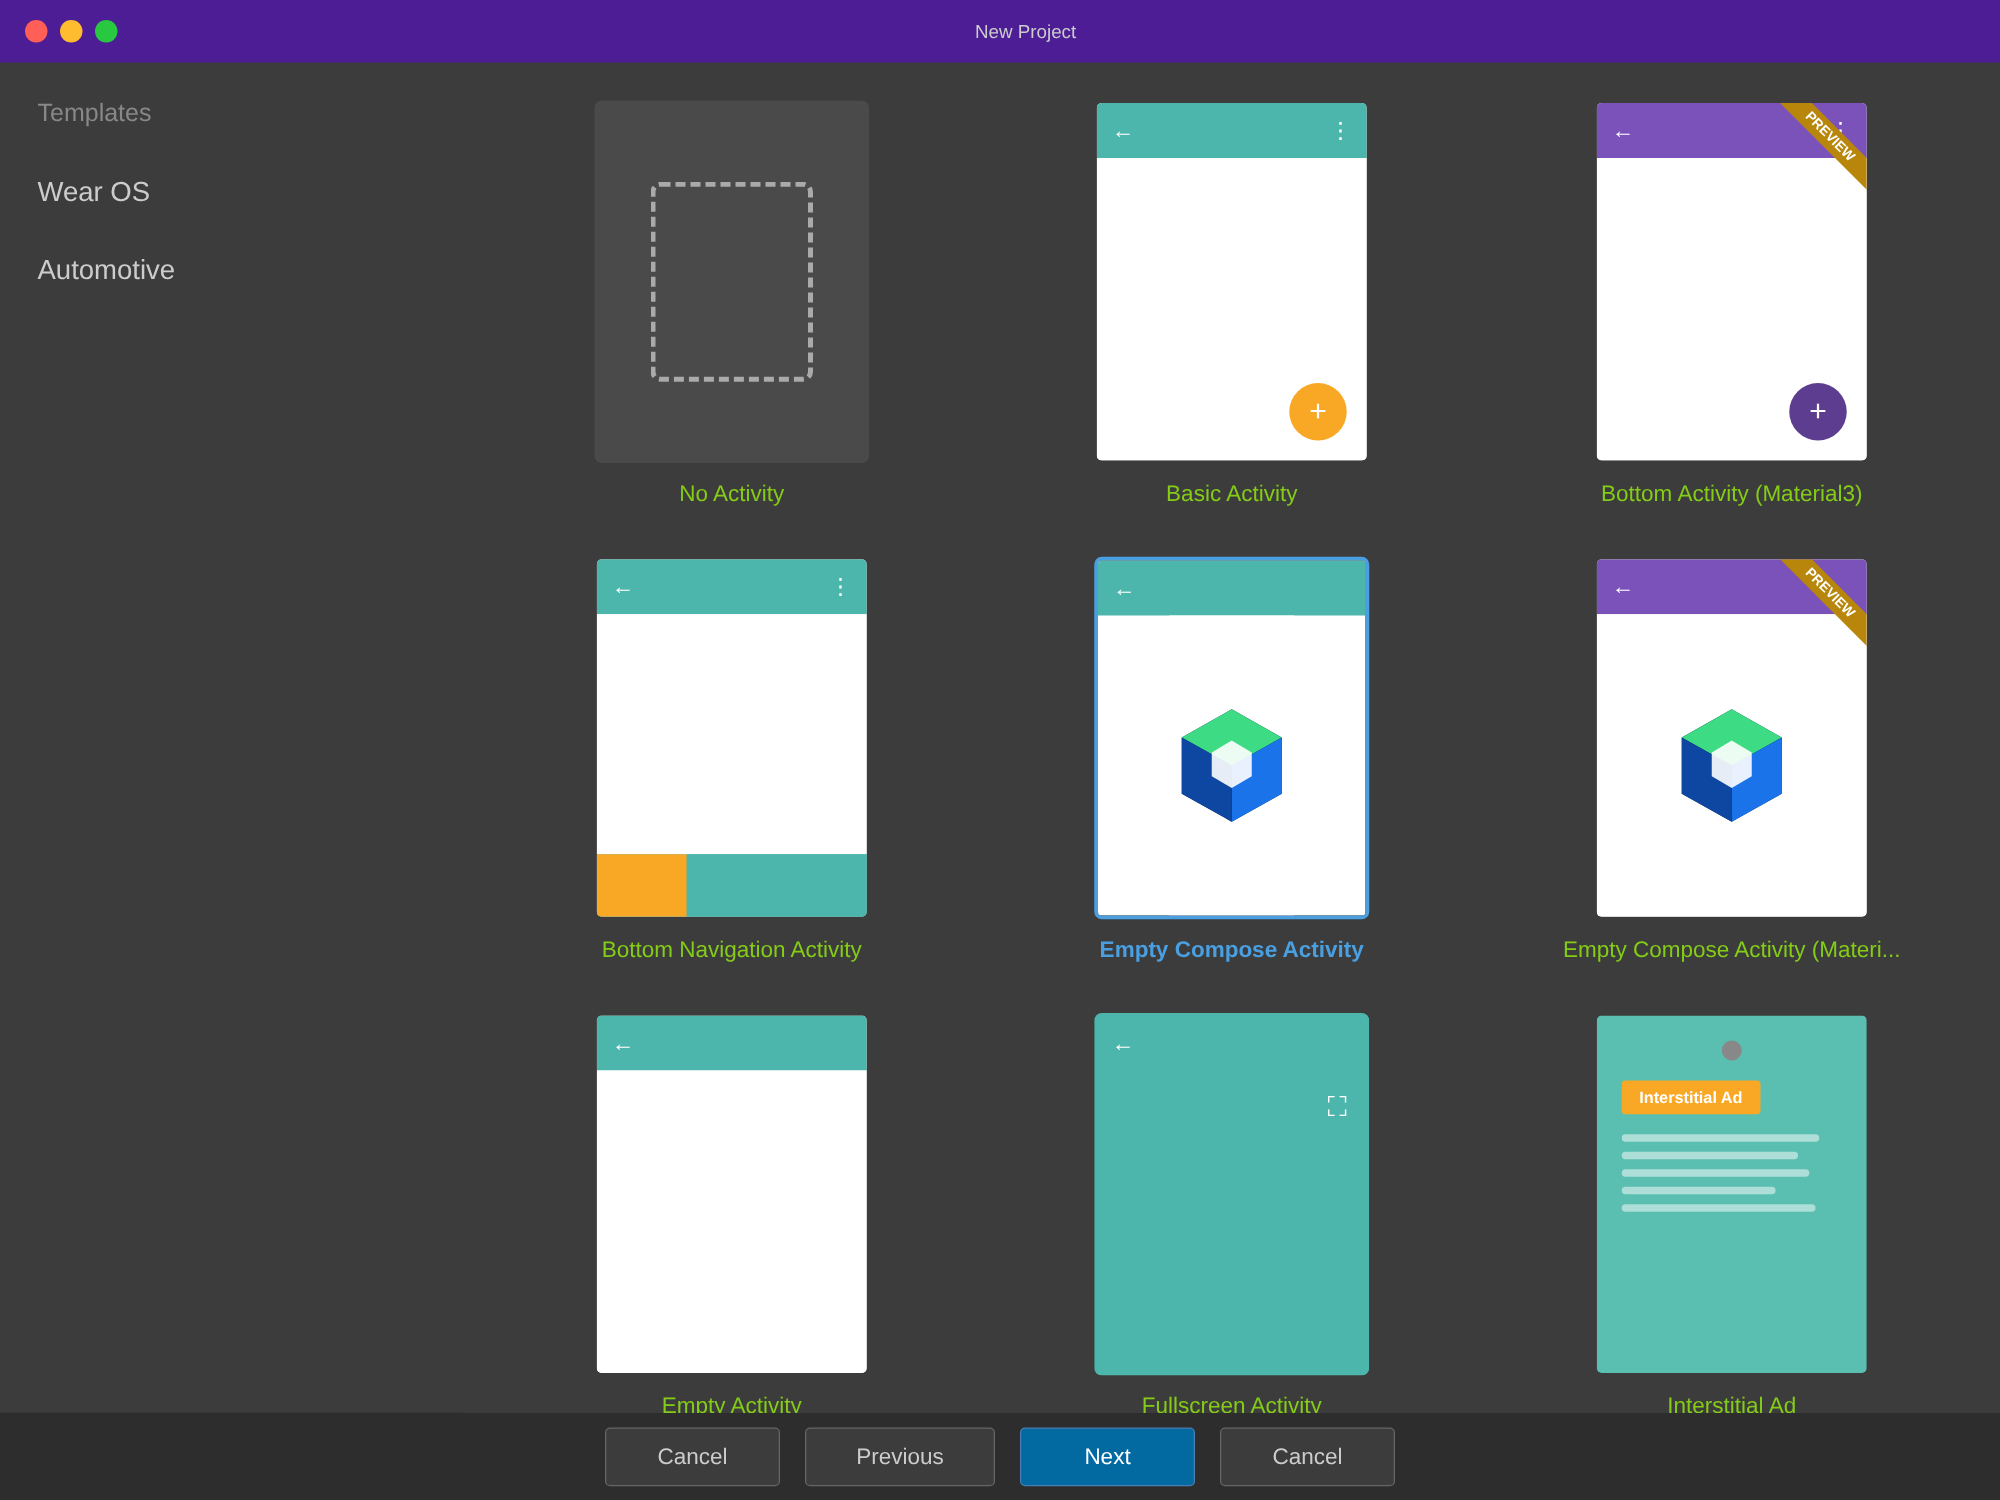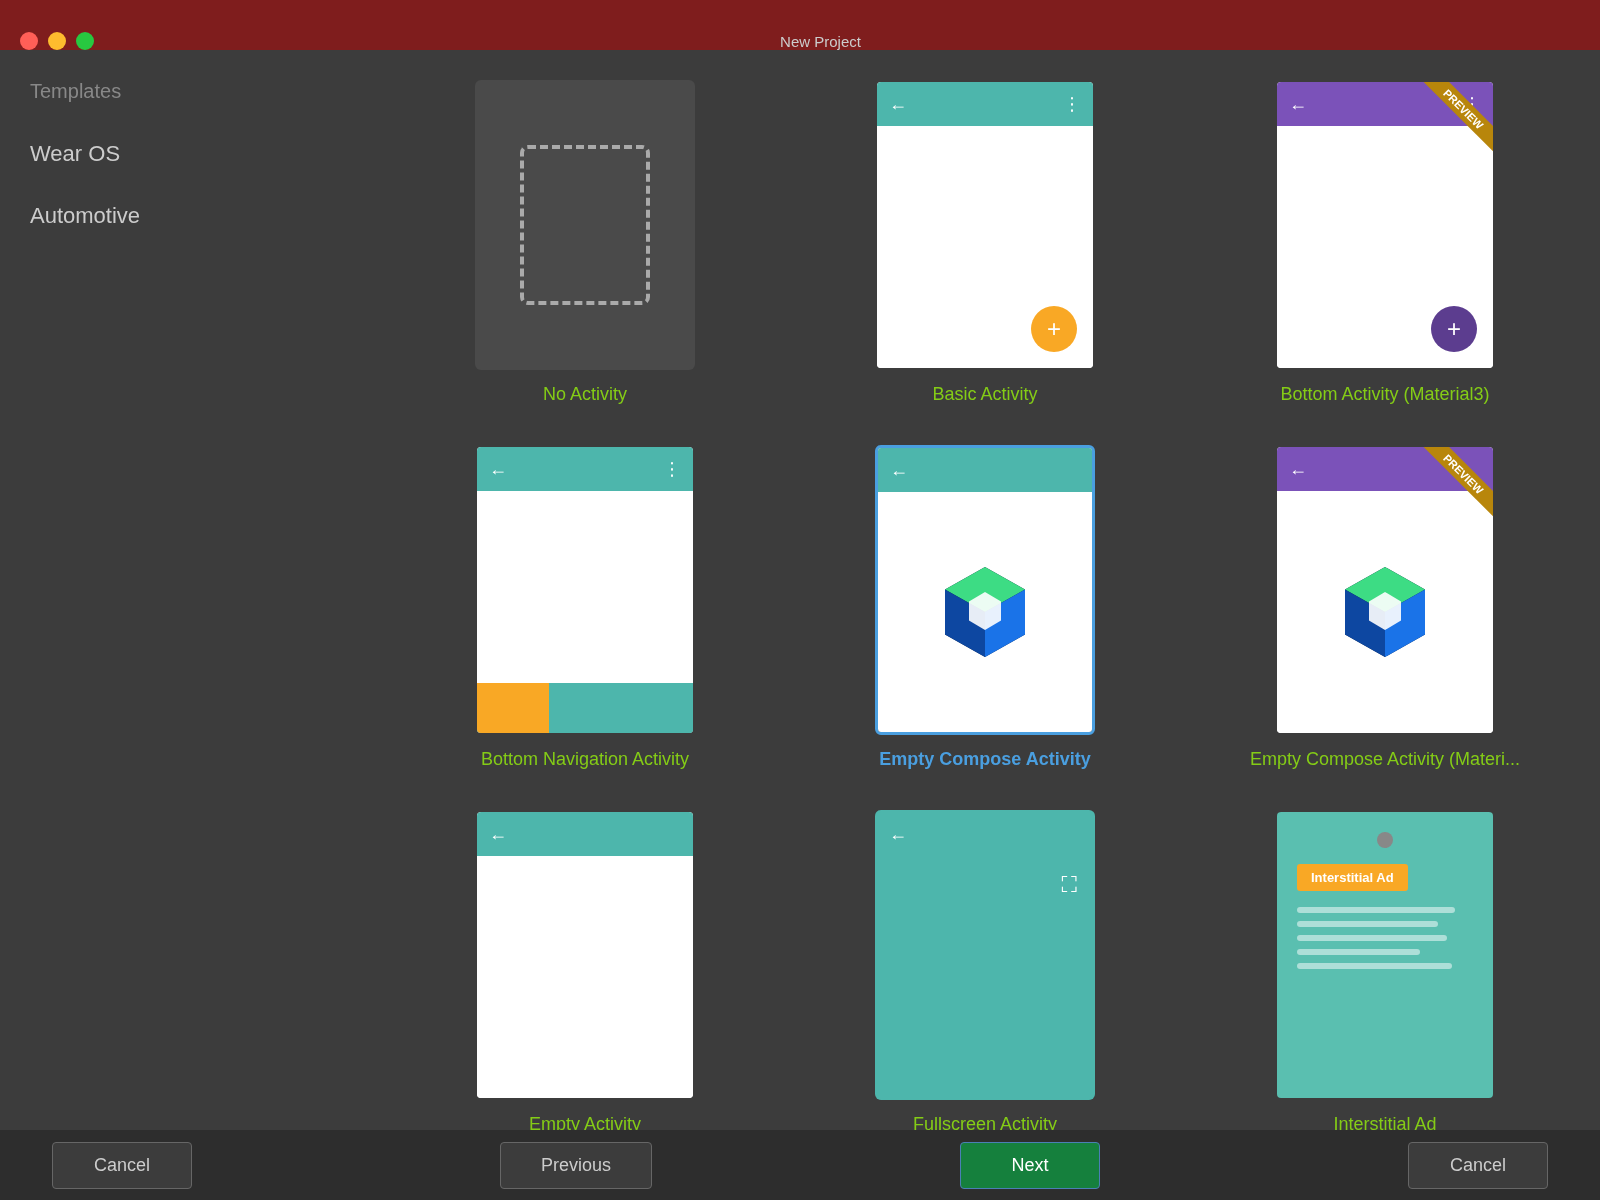--- a/index.html
+++ b/index.html
@@ -6,24 +6,24 @@
     body {
       background: #3c3c3c;
       font-family: -apple-system, BlinkMacSystemFont, 'Segoe UI', sans-serif;
       width: 1600px;
       height: 1200px;
       overflow: hidden;
       display: flex;
       flex-direction: column;
     }
     .titlebar {
-      background: #7f1d1d;
+      background: #4c1d95;
       height: 50px;
       display: flex;
-      align-items: flex-end;
+      align-items: center;
       justify-content: center;
       position: relative;
       flex-shrink: 0;
       padding-left: 41px;
     }
     .titlebar-buttons {
       position: absolute;
       left: 20px;
       display: flex;
       gap: 10px;
@@ -254,38 +254,38 @@
     .ad-line {
       height: 6px;
       background: rgba(255,255,255,0.5);
       border-radius: 3px;
     }
     .bottom-bar {
       height: 70px;
       background: #2d2d2d;
       display: flex;
       align-items: center;
-      justify-content: space-between;
-      padding: 0 52px;
+      justify-content: center;
+      padding: 0 41px;
       gap: 20px;
       flex-shrink: 0;
     }
     .bottom-btn {
       padding: 12px 40px;
       font-size: 18px;
       border-radius: 4px;
       cursor: pointer;
       border: 1px solid #666;
       background: #3c3c3c;
       color: #ccc;
       min-width: 140px;
       text-align: center;
     }
     .bottom-btn.primary {
-      background: #15803d;
+      background: #0369a1;
       color: white;
       border-color: #4a7fb5;
     }
 
     
     .compose-logo {
       width: 100px;
       height: 100px;
     }
 

